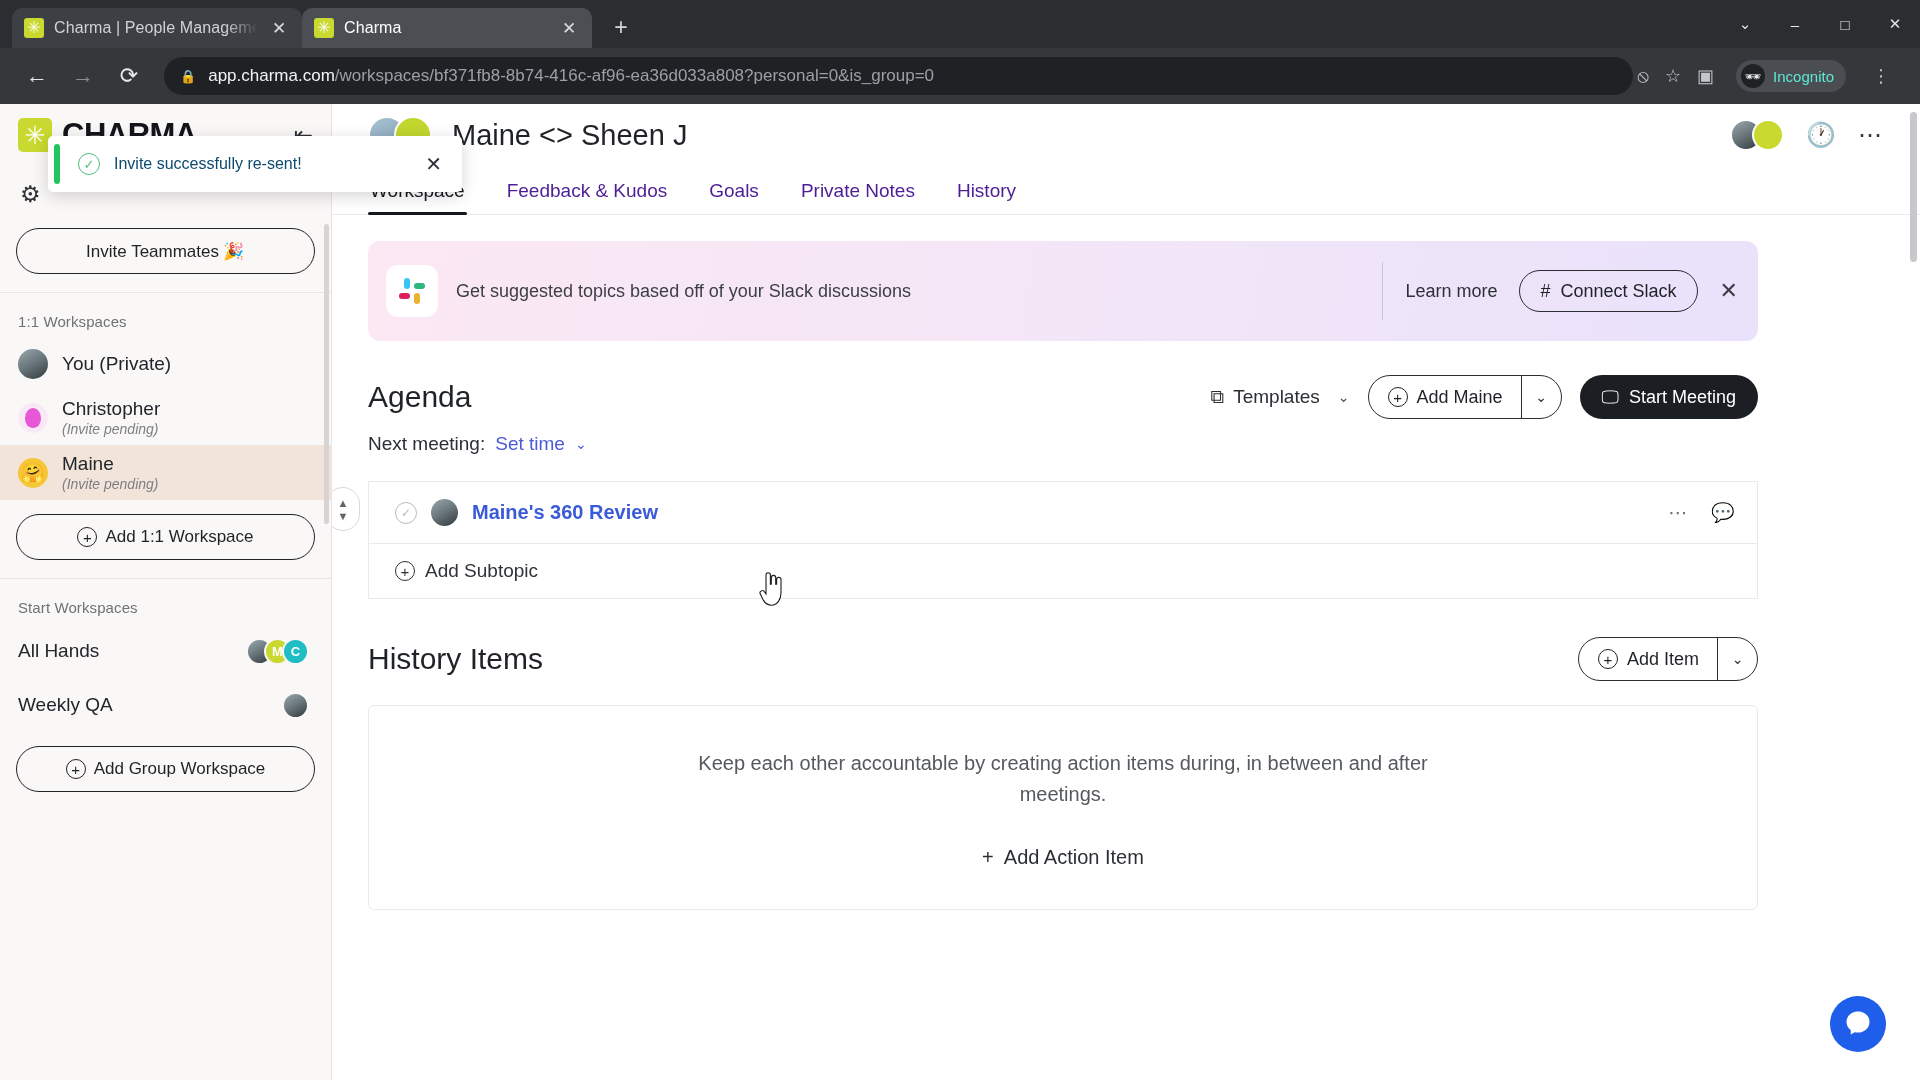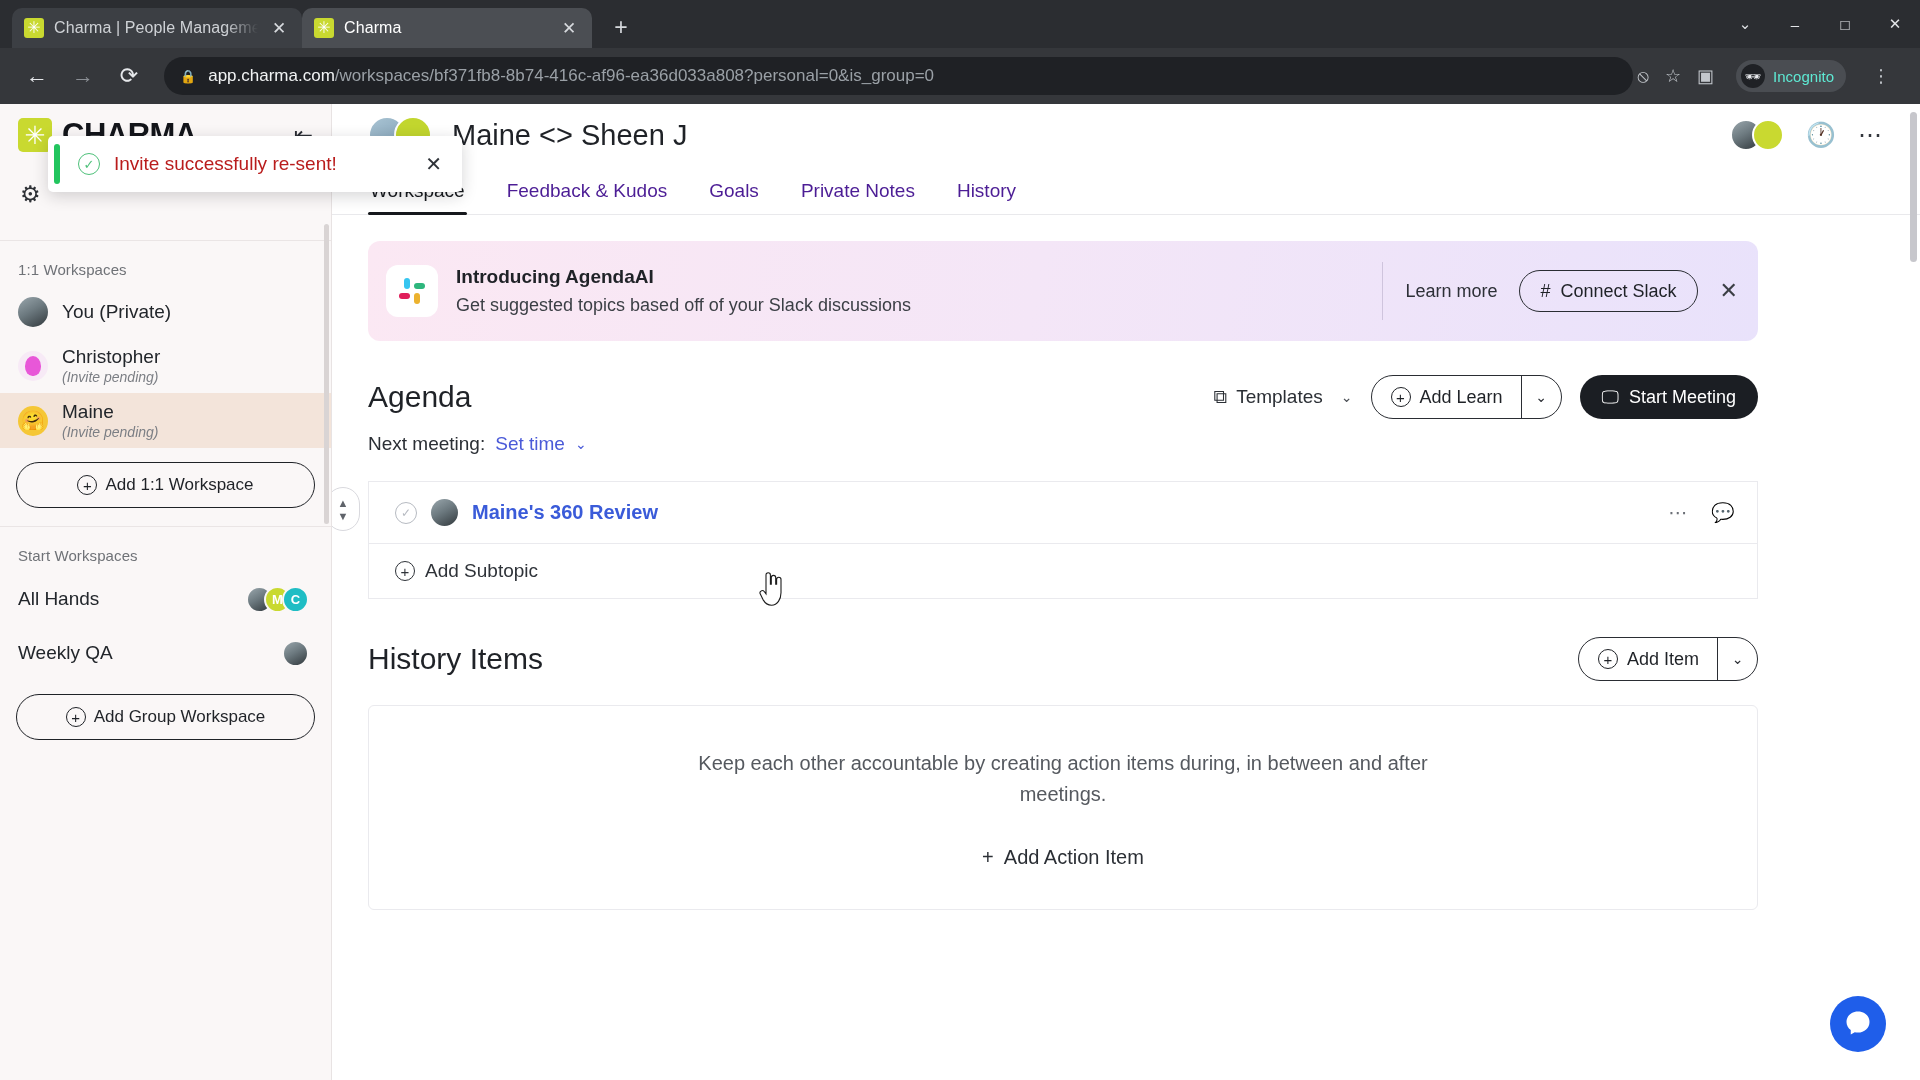--- a/index.html
+++ b/index.html
@@ -268,21 +268,21 @@
   
   .toast {
     position: absolute; left: 48px; top: 136px; width: 414px; height: 56px;
     background: #fff; border-radius: 5px; display: flex; align-items: center;
     box-shadow: 0 4px 16px rgba(20,20,30,.18); overflow: hidden; z-index: 40;
   }
   .toast-bar { width: 6px; height: 40px; background: #22c55e; border-radius: 3px; margin-left: 6px; flex: 0 0 6px; }
   .toast-ico { width: 22px; height: 22px; border-radius: 50%; border: 1.6px solid #4ec17a;
                color: #4ec17a; font-size: 13px; display: flex; align-items: center;
                justify-content: center; margin-left: 18px; flex: 0 0 22px; }
-  .toast-msg { font-size: 19px; color: #b91c1c; margin-left: 14px; }
+  .toast-msg { font-size: 16px; color: #0c4a6e; margin-left: 14px; }
   .toast-x { margin-left: auto; margin-right: 20px; font-size: 20px; color: #2f3339; }
 
   
   .cursor { position: absolute; left: 758px; top: 572px; z-index: 60; pointer-events: none; }
 </style>
 </head>
 <body>
 
 <div class="browser">
 
@@ -330,20 +330,21 @@
 
     <div class="sidebar">
       <div class="side-head">
         <span class="logo-mark">✳</span>
         <span class="logo-word">CHARMA</span>
         <span class="collapse-ico">⇤</span>
       </div>
       <div class="gear-row">
         <span class="gear">⚙</span>
       </div>
+      <div class="side-btn">Invite Teammates 🎉</div>
       <div class="side-sep"></div>
 
       <div class="side-label">1:1 Workspaces</div>
 
       <div class="ws-item">
         <span class="ava-sm ava-photo"></span>
         <span class="ws-text">
           <span class="ws-name">You (Private)</span>
         </span>
       </div>
@@ -427,21 +428,20 @@
         <div class="banner">
           <span class="slack-ico">
             <span class="slack-glyph">
                 <i class="sg1"></i>
                 <i class="sg2"></i>
                 <i class="sg3"></i>
                 <i class="sg4"></i>
               </span>
           </span>
           <span class="ban-text">
-            <h4>Introducing AgendaAI</h4>
             <p>Get suggested topics based off of your Slack discussions</p>
           </span>
           <span class="ban-right">
             <span class="ban-div"></span>
             <span class="learn">Learn more</span>
             <span class="connect-btn">
               <span>#</span>
               <span>Connect Slack</span>
             </span>
             <span class="ban-x">✕</span>
@@ -452,21 +452,21 @@
           <span class="sec-title">Agenda</span>
           <span class="sec-tools">
             <span class="tmpl">
               <span>⧉</span>
               <span>Templates</span>
             </span>
             <span class="chev">⌄</span>
             <span class="split">
               <span class="mainbtn">
                 <span class="plus-o">+</span>
-                <span>Add Learn</span>
+                <span>Add Maine</span>
               </span>
               <span class="caret">⌄</span>
             </span>
             <span class="dark-btn">
               <span>🖵</span>
               <span>Start Meeting</span>
             </span>
           </span>
         </div>
 

